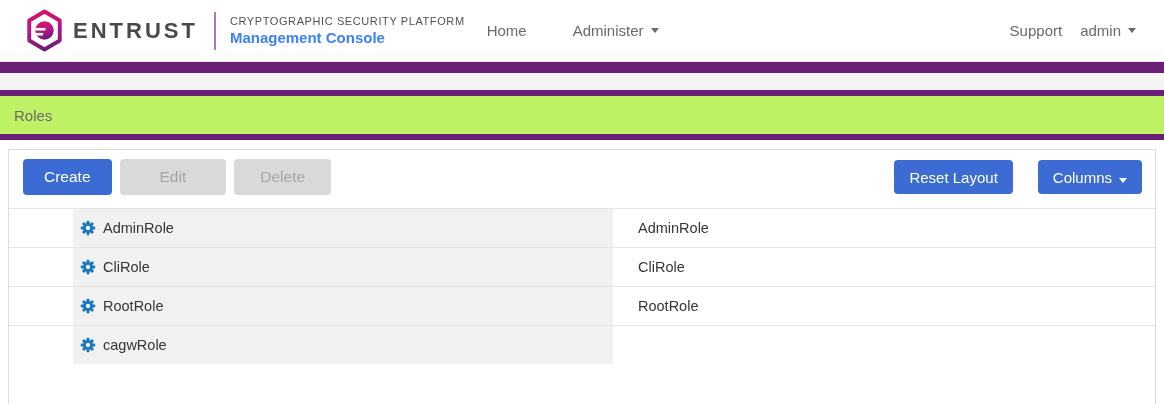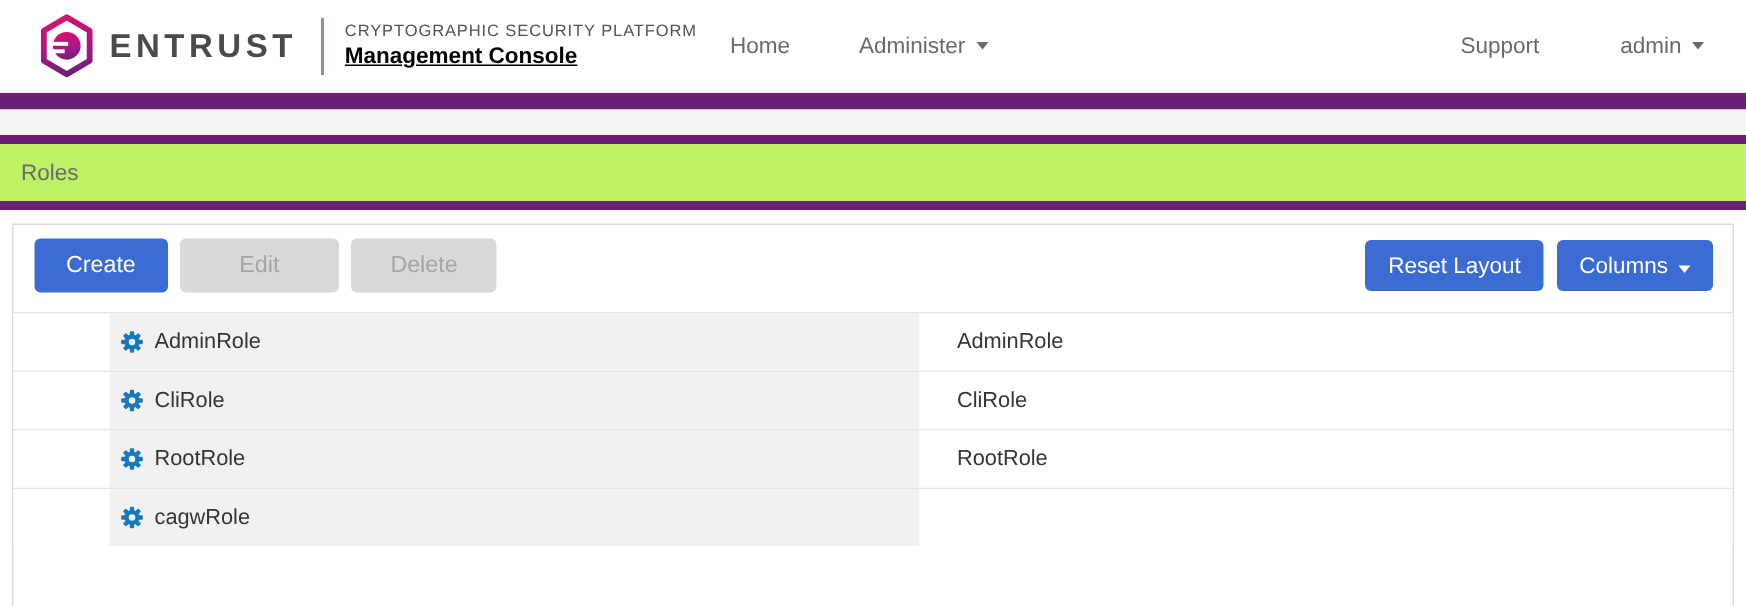--- a/index.html
+++ b/index.html
@@ -19,26 +19,26 @@
   html,body{width:1164px;height:404px;overflow:hidden;background:#fff;
     font-family:"Liberation Sans",sans-serif;}
 
   
   .topbar{height:62px;background:#fff;display:flex;align-items:center;
     padding:0 28px 0 26px;border-bottom:1px solid #e6e6e8;}
   .brand{display:flex;align-items:center;}
   .brand-name{font-size:22px;font-weight:700;letter-spacing:3px;color:#4a4a4e;margin-left:10px;}
   .lockup-divider{width:2px;height:38px;background:var(--logo-divider);margin:0 14px 0 16px;}
   .product .platform{font-size:11px;color:#525255;letter-spacing:.6px;}
-  .product .console{font-size:15px;font-weight:700;color:#000000;margin-top:2px;text-decoration:underline;}
+  .product .console{font-size:15px;font-weight:700;color:#3b82f6;margin-top:2px;}
   .main-nav{display:flex;align-items:center;margin-left:22px;gap:46px;}
   .nav-link{font-size:15px;color:#6a6a6e;text-decoration:none;cursor:pointer;
     display:inline-flex;align-items:center;}
   .spacer{flex:1;}
-  .right-nav{display:flex;align-items:center;gap:54px;}
+  .right-nav{display:flex;align-items:center;gap:18px;}
   .caret{display:inline-block;width:0;height:0;margin-left:7px;
     border-left:4.5px solid transparent;border-right:4.5px solid transparent;
     border-top:5px solid currentColor;}
 
   
   .bar-thick{height:11px;background:var(--purple);}
   .bar-gray{height:17px;background:var(--strip-gray);}
   .bar-thin{height:6px;background:var(--purple);}
 
   
@@ -52,21 +52,21 @@
 
   .toolbar{display:flex;align-items:center;padding:9px 13px 13px 14px;}
   .btn{border:none;border-radius:4px;font-size:15.5px;height:36px;cursor:pointer;
     font-family:Liberation Sans, sans-serif;}
   .btn-primary{background:var(--blue);color:#fff;}
   .btn-disabled{background:#d9d9d9;color:#a5a5a5;cursor:default;}
   .btn-create{padding:0 21px;margin-right:8px;}
   .btn-edit{padding:0 40px;margin-right:8px;}
   .btn-delete{padding:0 26px;}
   .toolbar-right{margin-left:auto;display:flex;gap:9px;}
-  .btn-sm{height:34px;font-size:15px;padding:0 15px;}
+  .btn-sm{height:34px;font-size:15px;padding:0 15px;margin-left:16px;}
 
   
   .trow{display:grid;grid-template-columns:64px 540px 1fr;border-top:1px solid var(--row-border);}
   .thead{height:45px;}
   .tdata{height:39px;cursor:pointer;}
   .cell{display:flex;align-items:center;font-size:14.5px;color:var(--text-dark);}
   .cell-check{justify-content:center;background:#fff;}
   .cell-name-head{background:var(--name-head-bg);padding-left:26px;font-weight:700;color:#3a3a3e;}
   .cell-desc-head{background:#fff;padding-left:25px;font-weight:700;color:#6f6f73;font-size:14.5px;}
   .cell-name{background:var(--name-cell-bg);padding-left:7px;}

